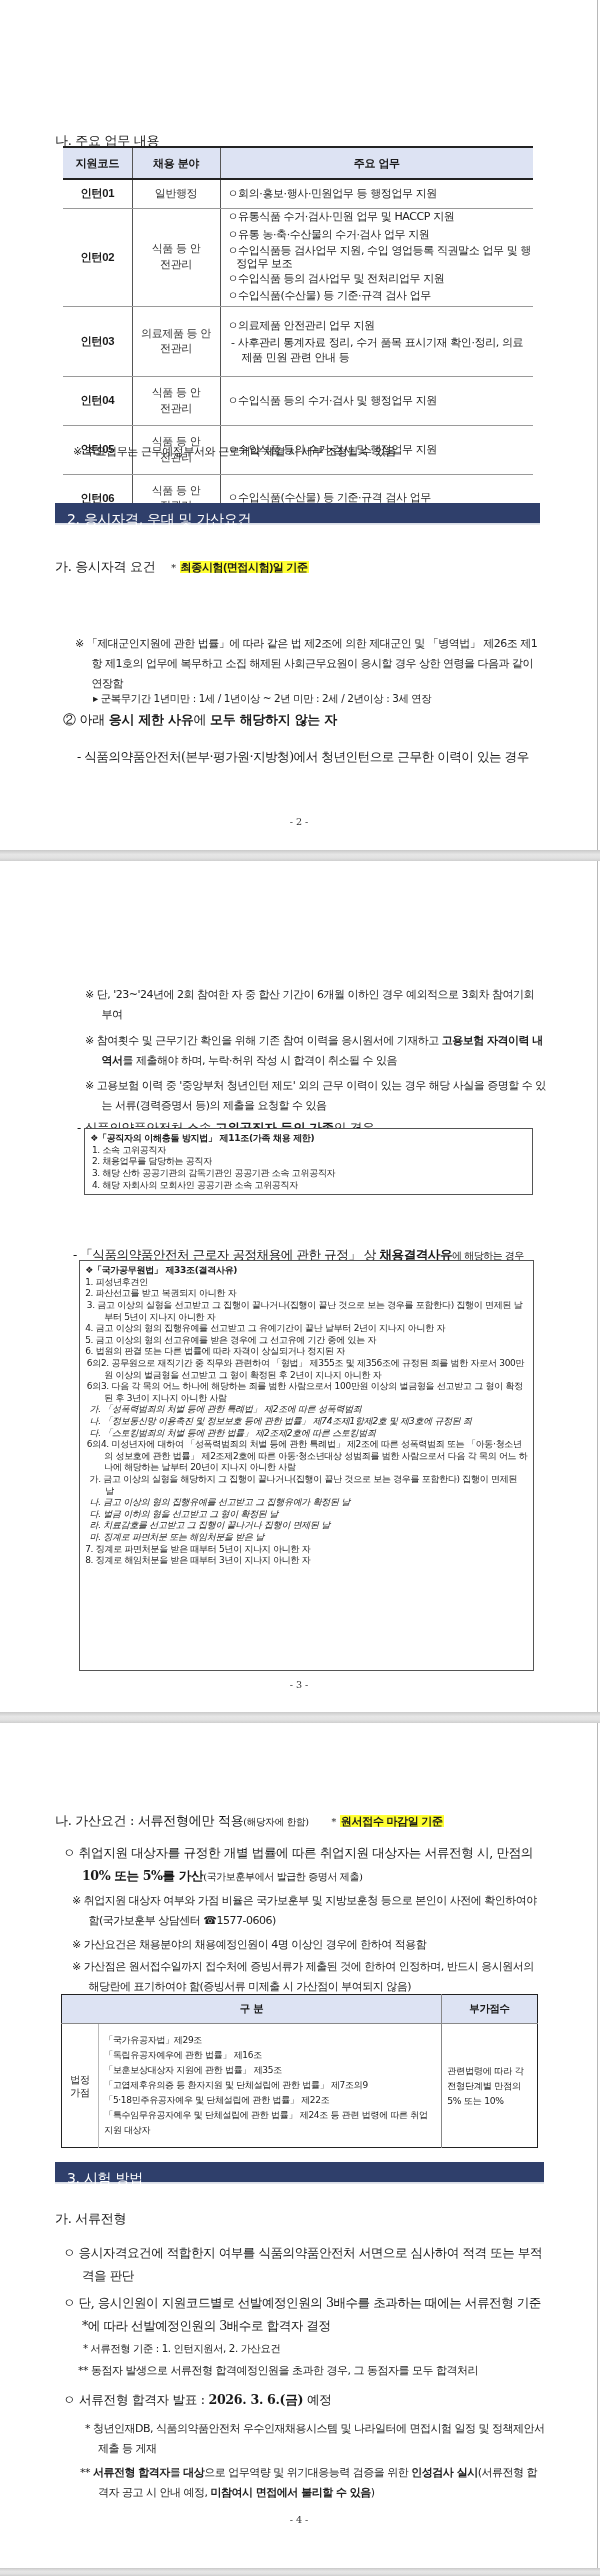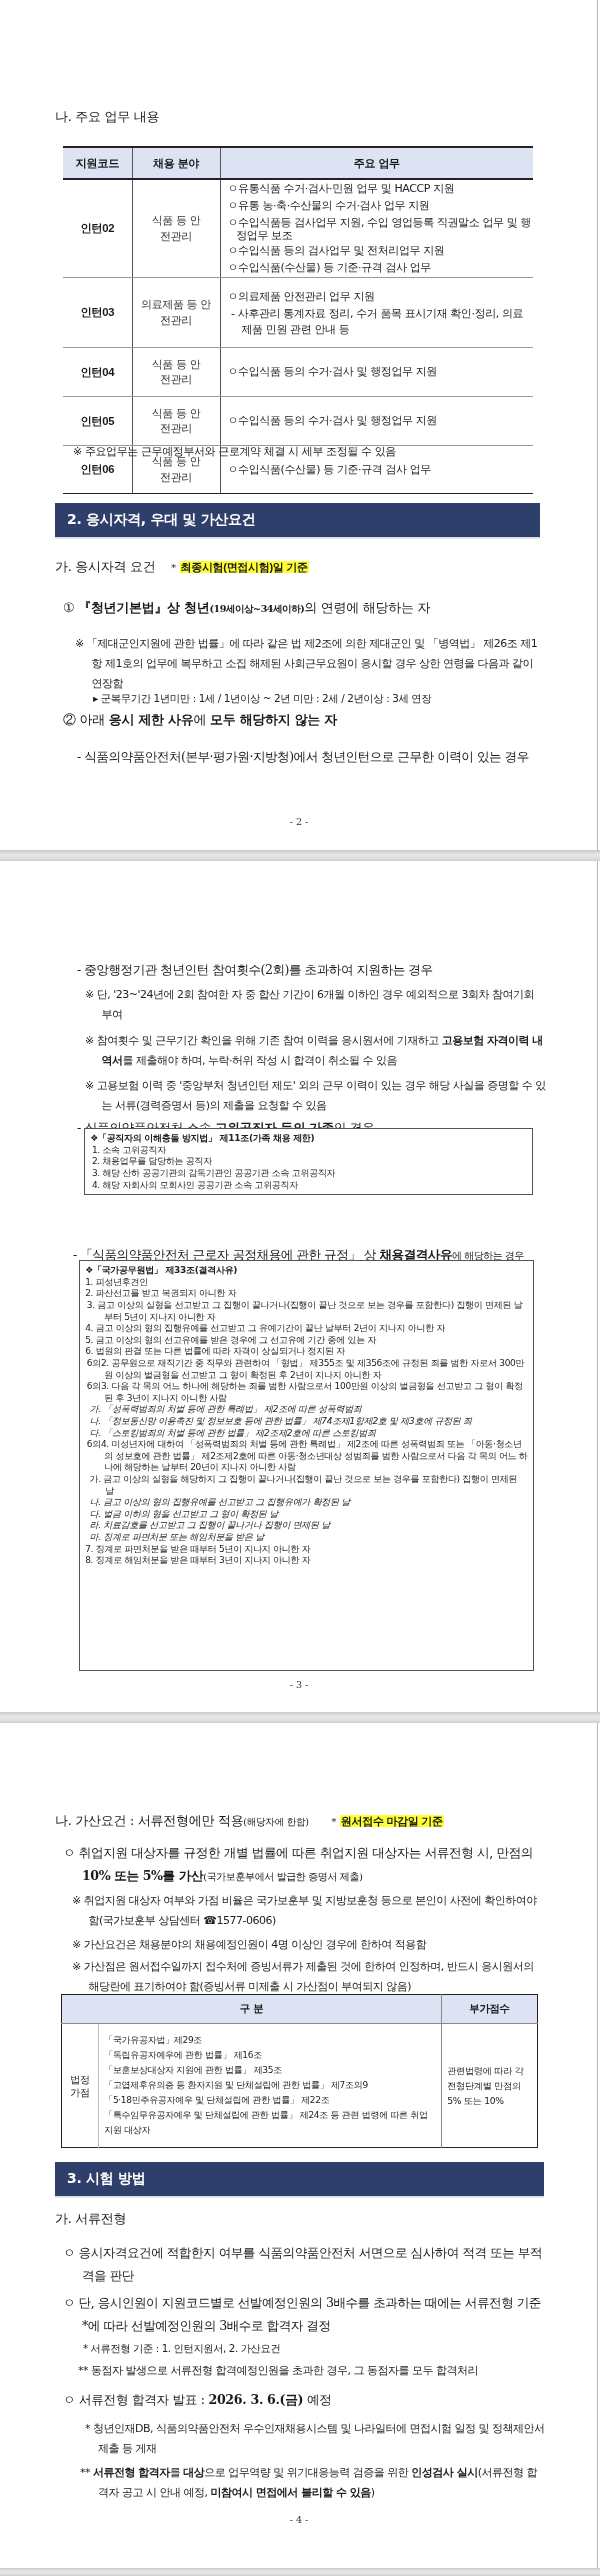--- a/index.html
+++ b/index.html
@@ -20,21 +20,21 @@
   table.duty { position: absolute; left: 63px; top: 146px; width: 470px; border-collapse: collapse; font-size: 11px; letter-spacing: -0.4px; }
   table.duty th { background: #dde3f3; height: 32px; font-weight: bold; border-top: 2.6px double #222; border-bottom: 2.6px double #222; }
   table.duty td { border-bottom: 0.9px solid #9a9a9a; vertical-align: middle; }
   table.duty tr:last-child td { border-bottom: 1.7px solid #222; }
   table.duty .c1 { width: 69px; text-align: center; font-weight: bold; font-family: "Liberation Sans", sans-serif; font-size: 11.3px; border-right: 0.9px solid #555; }
   table.duty .c2 { width: 88px; text-align: center; line-height: 15.7px; color: #333; border-right: 0.9px solid #555; }
   table.duty .c3 { padding-left: 7px; line-height: 18px; color: #222; }
   table.duty .c3 .it { display: block; padding-left: 8.7px; text-indent: -8.7px; margin: 2.6px 0; }
   table.duty .c3 .sub { display: block; padding-left: 14px; text-indent: -10.4px; line-height: 15.7px; }
 
-  .banner { position: absolute; left: 55px; width: 485px; height: 34px; background: #2f3f6b; color: #fff; font-weight: bold; font-size: 14px; padding: 7.8px 0 0 12px; letter-spacing: -0.3px; box-shadow: 0 1.7px 0 #d9dde6; }
+  .banner { position: absolute; left: 55px; width: 485px; height: 20px; background: #2f3f6b; color: #fff; font-weight: normal; font-size: 14px; padding: 7.8px 0 0 12px; letter-spacing: -0.3px; box-shadow: 0 1.7px 0 #d9dde6; }
 
   .box { position: absolute; border: 0.9px solid #555; background: #fff; font-size: 9px; line-height: 11.6px; letter-spacing: -0.3px; color: #222; padding: 4.3px 5.2px; }
   .box .ttl { font-weight: bold; }
   .box .ln { display: block; }
   .box .hang { display: block; padding-left: 19px; text-indent: -17.4px; }
   .box .subl { display: block; padding-left: 4.3px; font-style: italic; }
   .box .subh { display: block; padding-left: 20px; text-indent: -15.7px; }
 
   table.bonus { position: absolute; left: 61px; top: 1994px; width: 477px; border-collapse: collapse; border: 1.7px solid #222; font-size: 9px; letter-spacing: -0.3px; }
   table.bonus th { background: #dde3f3; height: 29px; font-weight: bold; font-size: 10.4px; border-bottom: 0.9px solid #888; }
@@ -42,31 +42,38 @@
   table.bonus td { vertical-align: middle; line-height: 15px; color: #222; }
   table.bonus td.lab { width: 37px; text-align: center; font-size: 10px; line-height: 13px; border-right: 0.9px solid #bbb; text-decoration: underline; }
   table.bonus td.laws { padding: 3.5px 5.2px; }
   table.bonus td.pts { border-left: 0.9px solid #888; padding: 0 5.2px; font-size: 9.2px; line-height: 15px; }
 </style>
 </head>
 <body>
 
 <div class="page" style="top:0; height:850px;">
 
-  <div class="abs serif h2" style="left:55px; top:108px;">나. 주요 업무 내용</div>
+  <div class="abs serif h2" style="left:55px; top:132px;">나. 주요 업무 내용</div>
 
   <table class="duty">
     <thead>
       <tr>
         <th class="c1">지원코드</th>
         <th style="border-right:0.9px solid #555;">채용 분야</th>
         <th>주요 업무</th>
       </tr>
     </thead>
     <tbody>
+      <tr style="height:29px">
+        <td class="c1">인턴01</td>
+        <td class="c2">일반행정</td>
+        <td class="c3">
+            <span class="it">ㅇ회의·홍보·행사·민원업무 등 행정업무 지원</span>
+          </td>
+      </tr>
       <tr style="height:87px">
         <td class="c1">인턴02</td>
         <td class="c2"><span style="display:inline-block;width:52px;">식품 등 안전관리</span></td>
         <td class="c3" style="line-height:16.5px;">
           <span class="it" style="margin:0.9px 0">ㅇ유통식품 수거·검사·민원 업무 및 HACCP 지원</span>
           <span class="it" style="margin:0.9px 0">ㅇ유통 농·축·수산물의 수거·검사 업무 지원</span>
           <span class="it" style="margin:0.9px 0; line-height:13px;">ㅇ수입식품등 검사업무 지원, 수입 영업등록 직권말소 업무 및 행정업무 보조</span>
           <span class="it" style="margin:0.9px 0">ㅇ수입식품 등의 검사업무 및 전처리업무 지원</span>
           <span class="it" style="margin:0.9px 0">ㅇ수입식품(수산물) 등 기준·규격 검사 업무</span>
         </td>
@@ -106,24 +113,20 @@
   <div class="abs" style="left:73px; top:444px; font-size:11px; letter-spacing:-0.4px; color:#222;">※ 주요업무는 근무예정부서와 근로계약 체결 시 세부 조정될 수 있음</div>
 
   <div class="banner" style="top:503px;">2. 응시자격, 우대 및 가산요건</div>
 
   <div class="abs serif h2" style="left:55px; top:558px;">
     <span>가. 응시자격 요건</span>
     <span style="font-size:9.6px; margin-left:12px;">*</span>
     <span class="hl" style="font-size:11px; font-family:'Liberation Sans',sans-serif;">최종시험(면접시험)일 기준</span>
   </div>
 
-  <div class="abs serif" style="left:63px; top:599px; font-size:13px; letter-spacing:-0.3px;">
-    <span>①</span>
-    <span class="b">『청년기본법』상 청년</span><span class="b" style="font-size:9.6px; letter-spacing:-0.5px;">(19세이상~34세이하)</span><span>의 연령에 해당하는 자</span>
-  </div>
 
   <div class="abs body13" style="left:75px; top:634px; width:470px; padding-left:16.5px; text-indent:-16.5px; color:#222;">※ 「제대군인지원에 관한 법률」에 따라 같은 법 제2조에 의한 제대군인 및 「병역법」 제26조 제1항 제1호의 업무에 복무하고 소집 해제된 사회근무요원이 응시할 경우 상한 연령을 다음과 같이 연장함</div>
 
   <div class="abs" style="left:93px; top:692px; font-size:10.4px; letter-spacing:-0.4px; color:#222;">▸ 군복무기간 1년미만 : 1세 / 1년이상 ~ 2년 미만 : 2세 / 2년이상 : 3세 연장</div>
 
   <div class="abs serif" style="left:63px; top:711px; font-size:13px; letter-spacing:-0.3px;">
     <span>②</span>
     <span>아래</span>
     <span class="b">응시 제한 사유</span><span>에</span>
     <span class="b">모두 해당하지 않는 자</span>
@@ -131,21 +134,20 @@
 
   <div class="abs serif body15" style="left:77px; top:746px; width:470px; padding-left:12px; text-indent:-12px; line-height:21px;">- 식품의약품안전처(본부·평가원·지방청)에서 청년인턴으로 근무한 이력이 있는 경우</div>
 
   <div class="abs pagenum" style="top:816px;">- 2 -</div>
 </div>
 
 <div class="sep" style="top:850px;"></div>
 
 <div class="page" style="top:861px; height:851px;">
 
-  <div class="abs serif body15" style="left:77px; top:100px; width:470px;">- 중앙행정기관 청년인턴 참여횟수(2회)를 초과하여 지원하는 경우</div>
 
   <div class="abs body13" style="left:85px; top:124px; width:461px; padding-left:16.5px; text-indent:-16.5px; color:#222;">※ 단, '23~'24년에 2회 참여한 자 중 합산 기간이 6개월 이하인 경우 예외적으로 3회차 참여기회 부여</div>
 
   <div class="abs body13" style="left:85px; top:170px; width:461px; padding-left:16.5px; text-indent:-16.5px; color:#222;">
     <span>※ 참여횟수 및 근무기간 확인을 위해 기존 참여 이력을 응시원서에 기재하고</span>
     <b>고용보험 자격이력 내역서</b><span>를 제출해야 하며, 누락·허위 작성 시 합격이 취소될 수 있음</span>
   </div>
 
   <div class="abs body13" style="left:85px; top:215px; width:461px; padding-left:16.5px; text-indent:-16.5px; color:#222;">※ 고용보험 이력 중 '중앙부처 청년인턴 제도' 외의 근무 이력이 있는 경우 해당 사실을 증명할 수 있는 서류(경력증명서 등)의 제출을 요청할 수 있음</div>
 

